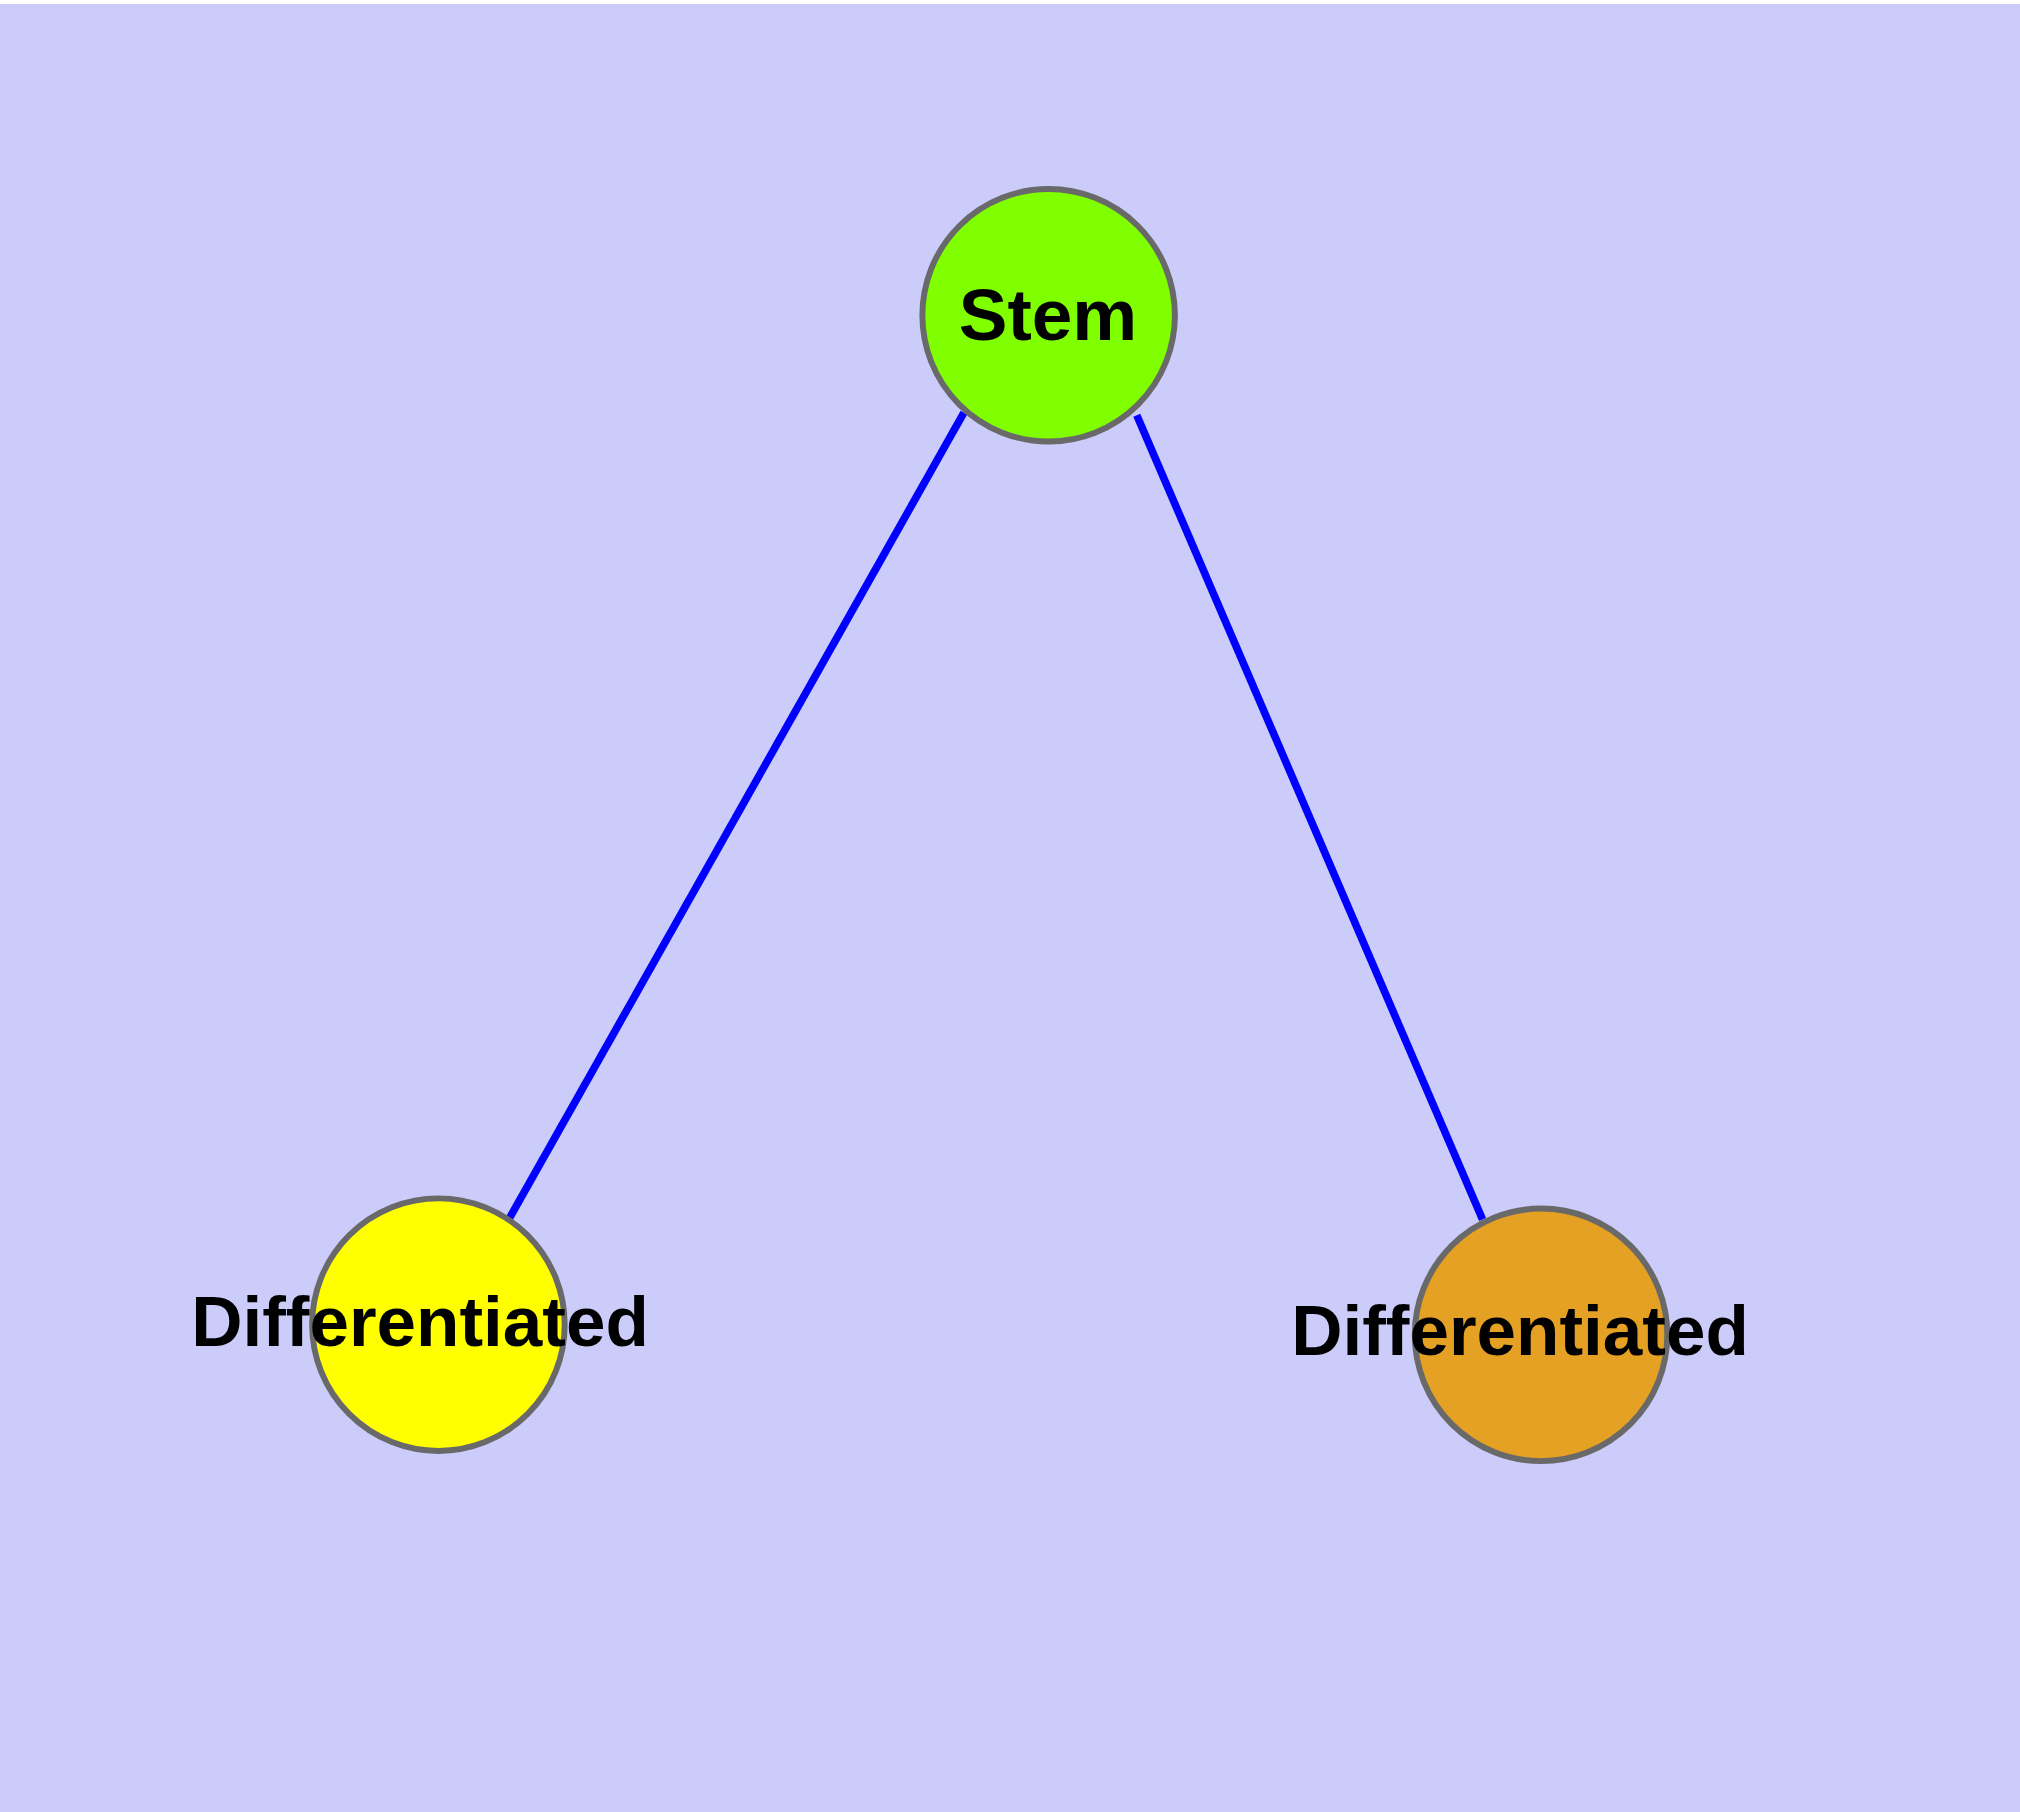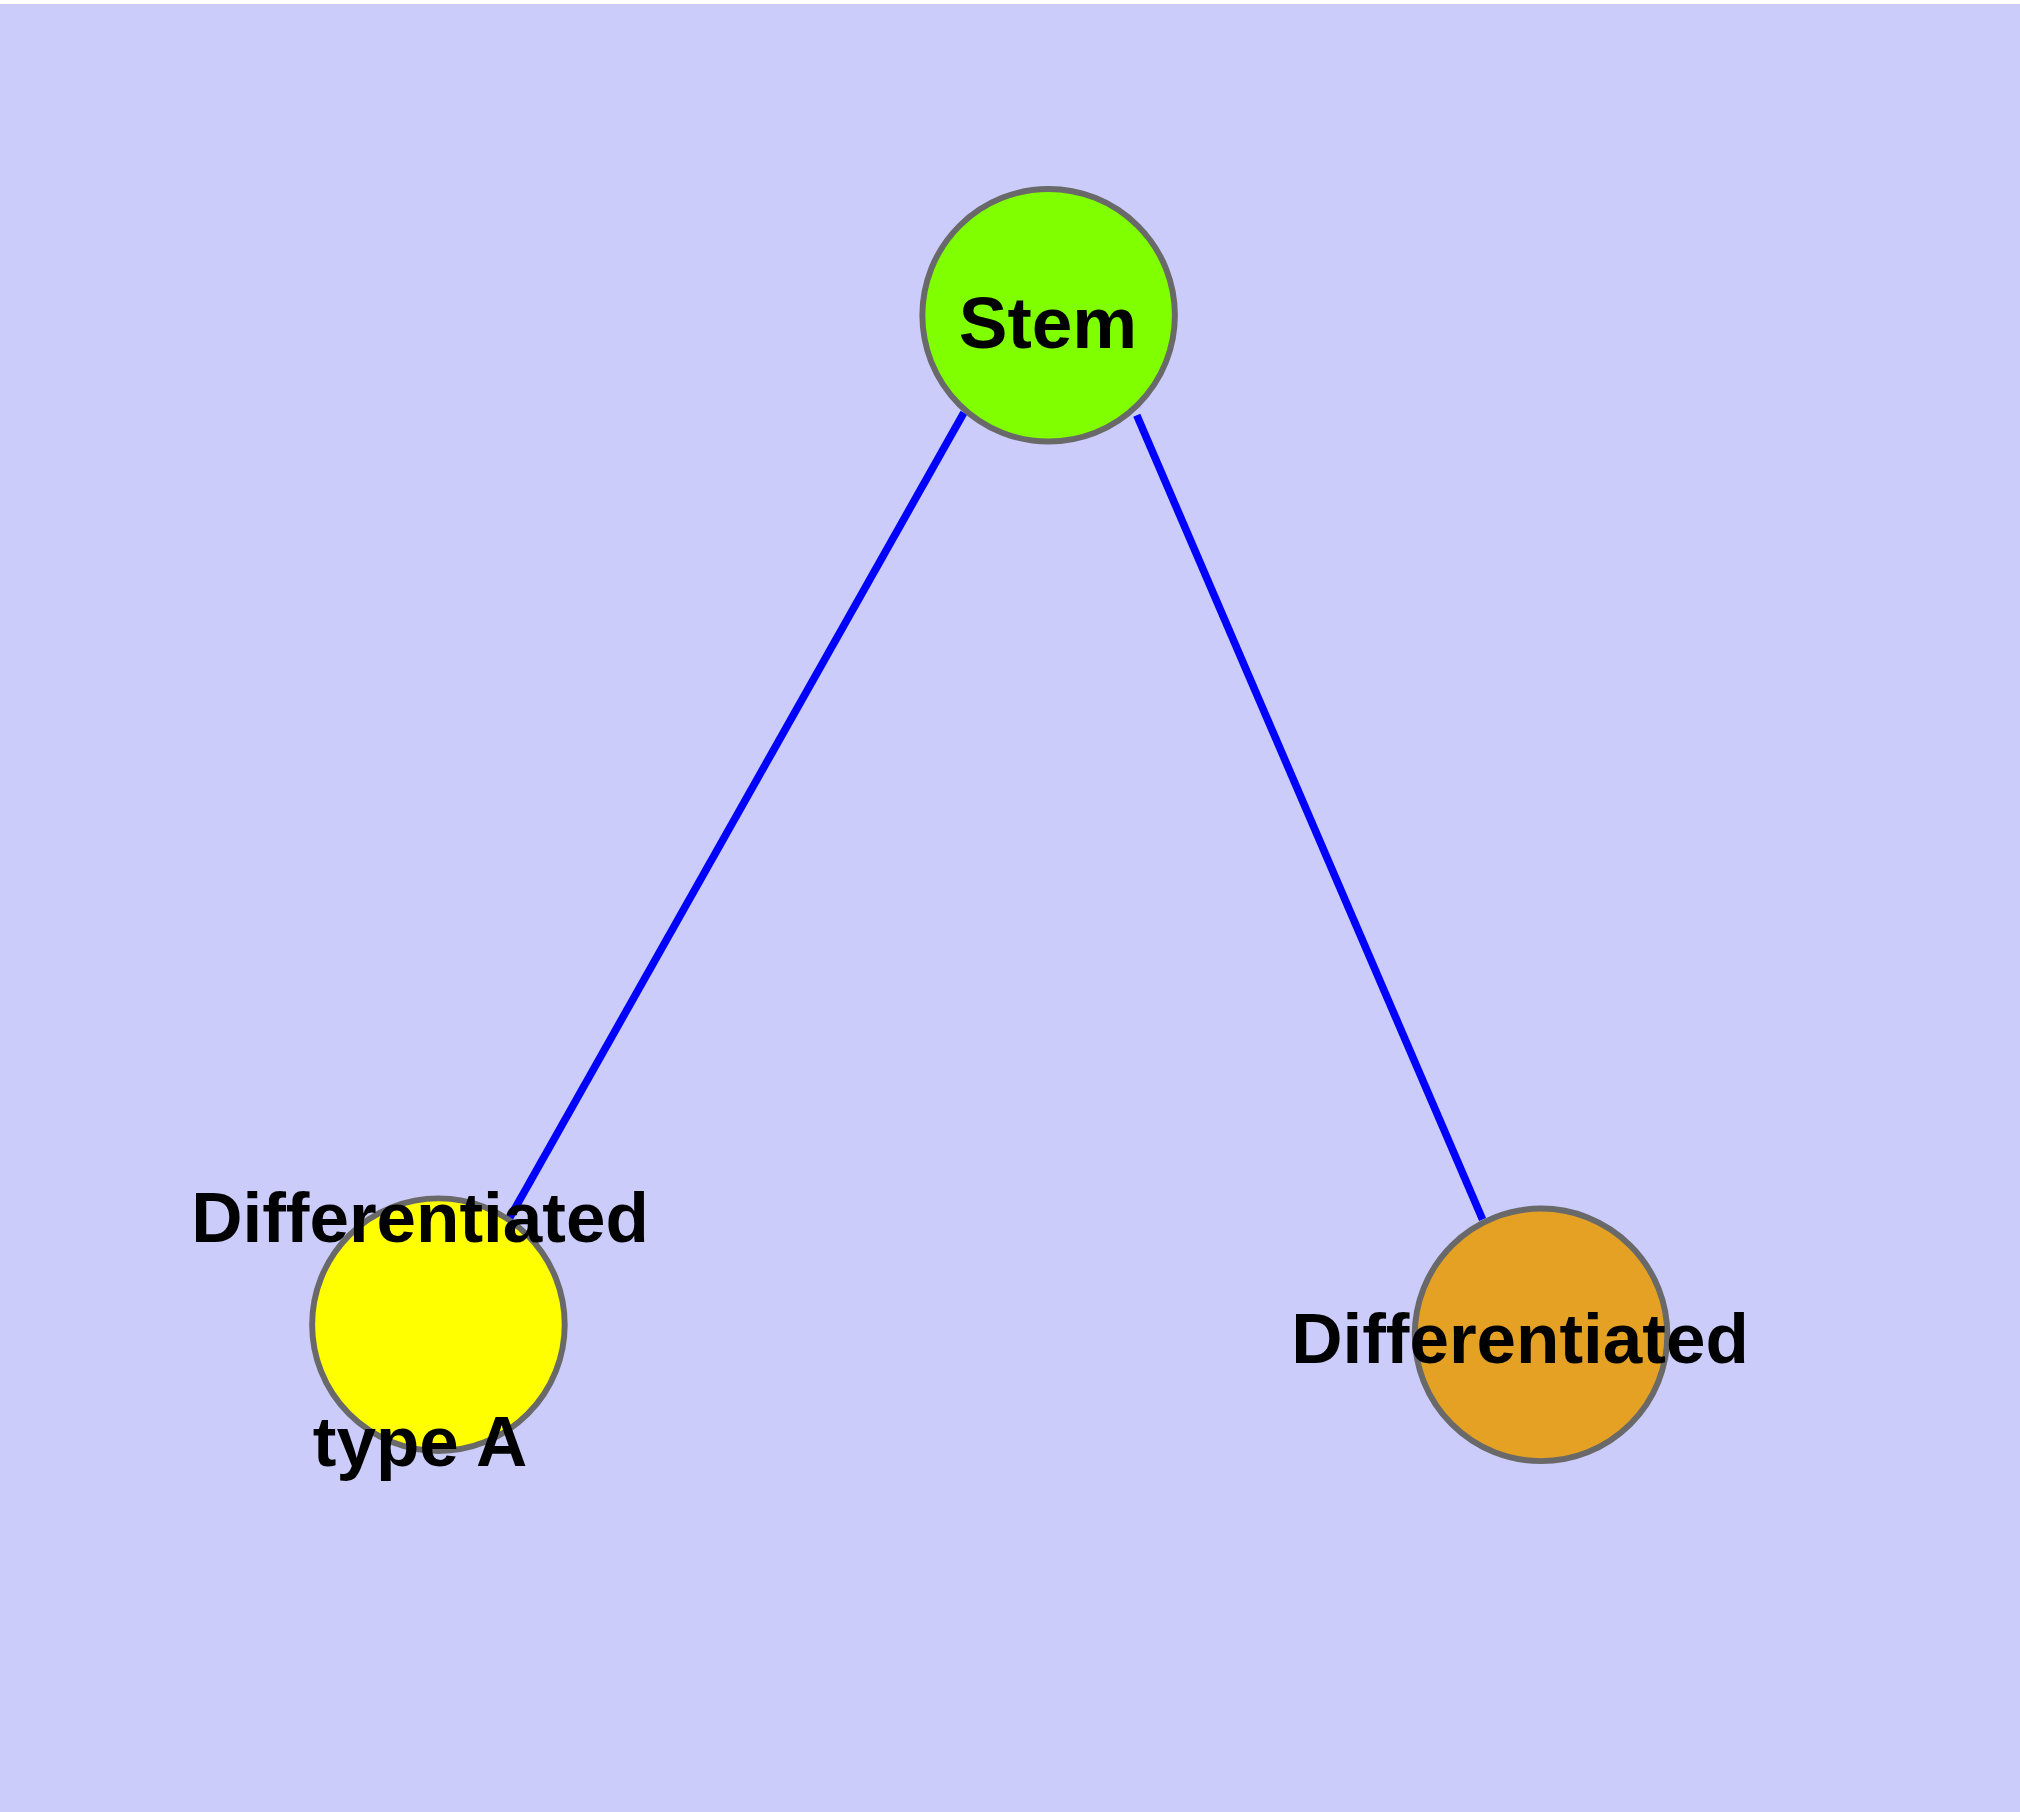--- a/index.html
+++ b/index.html
@@ -30,21 +30,20 @@
     height: 1812px;
   }
   .node-label {
     position: absolute;
     color: #000000;
     font-weight: bold;
     text-align: center;
     line-height: 1.05;
     white-space: pre;
     pointer-events: none;
-    margin-top: 8px;
     -webkit-font-smoothing: antialiased;
   }
   #label-stem {
     font-size: 73px;
     left: 1048px;
     top: 315px;
     transform: translate(-50%, -50%);
   }
   #label-type-a {
     font-size: 71px;
@@ -77,21 +76,20 @@
       <circle cx="1237" cy="372" r="149" fill="#7fff00" stroke="#696969" stroke-width="7"></circle>
       <circle cx="517" cy="1563" r="149" fill="#ffff00" stroke="#696969" stroke-width="7"></circle>
       <circle cx="1818" cy="1575" r="149" fill="#e5a124" stroke="#696969" stroke-width="7"></circle>
     </g>
   </svg>
 
   <div class="node-label" id="label-stem">Stem</div>
 
   <div class="node-label" id="label-type-a">
     <div>Differentiated</div>
-    <div>type A</div>
   </div>
 
   <div class="node-label" id="label-type-b">
     <div>Differentiated</div>
   </div>
 
 </div>
 
 
 </body></html>

